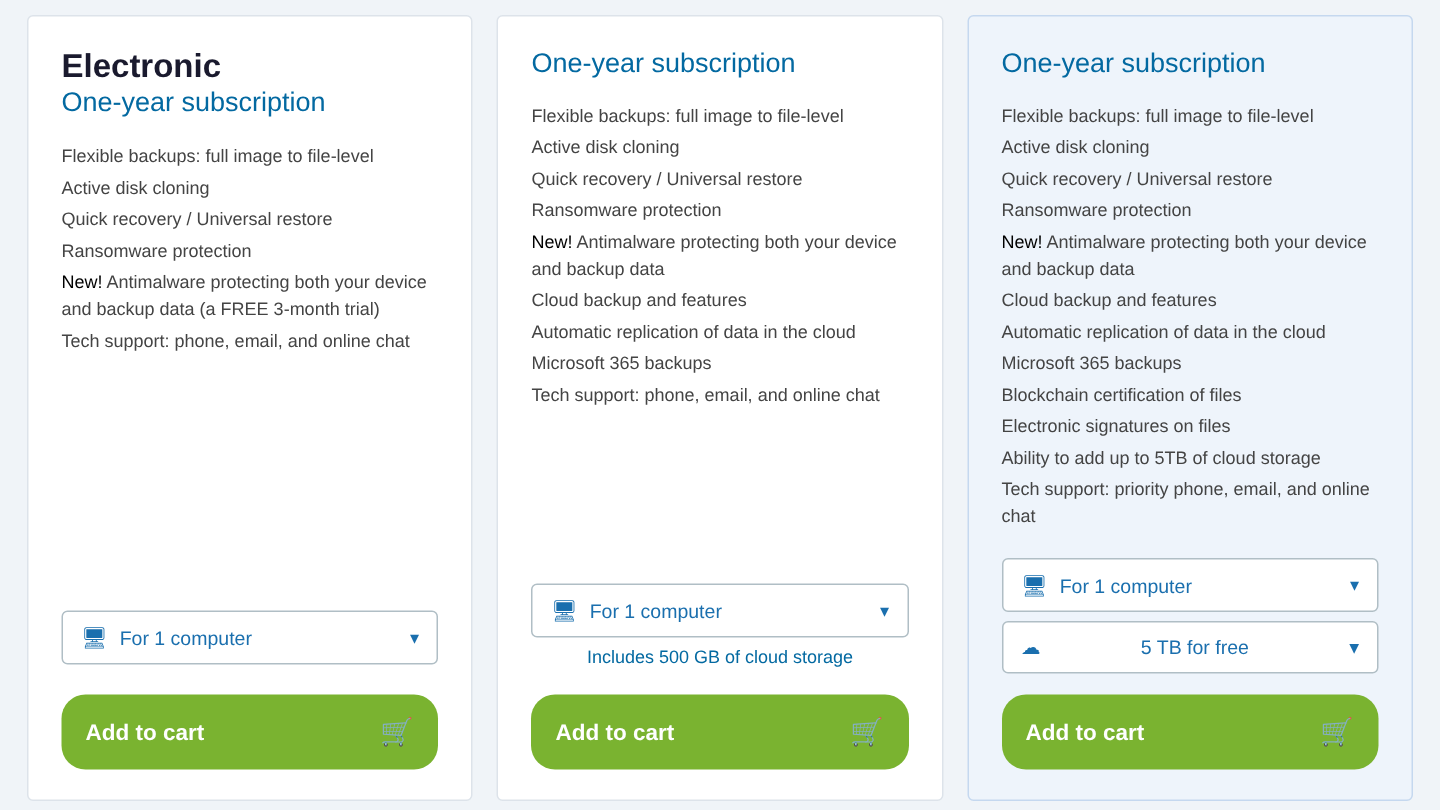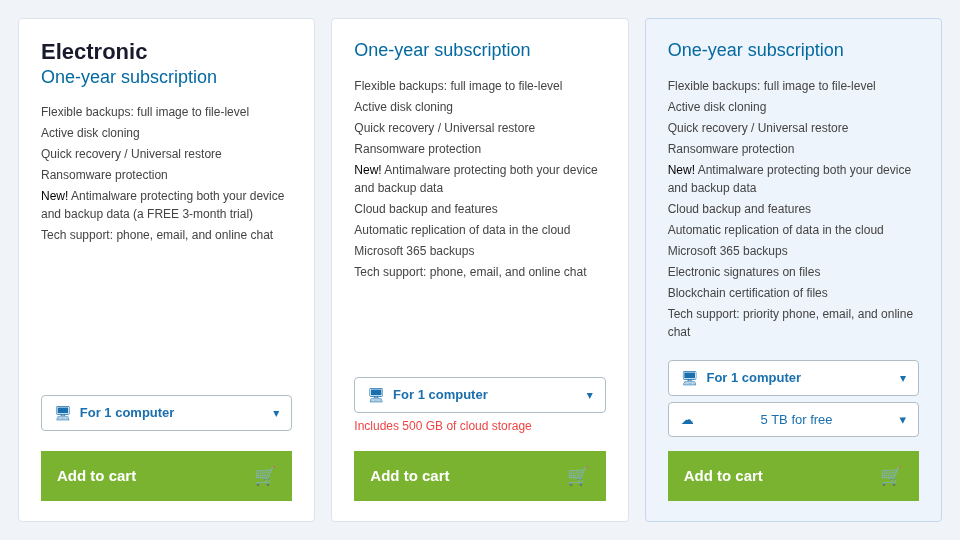--- a/index.html
+++ b/index.html
@@ -88,26 +88,26 @@
       margin-right: 8px;
       color: #1a6fae;
       font-size: 14px;
     }
     .dropdown-select .chevron {
       color: #1a6fae;
       font-size: 12px;
     }
     .dropdown-select .label-text {
       flex: 1;
-      font-weight: 700;
+      font-weight: 400;
     }
     .cloud-storage-note {
       font-size: 12px;
-      color: #ef4444;
-      text-align: left;
+      color: #0369a1;
+      text-align: center;
       margin-bottom: 4px;
     }
     .storage-dropdown {
       width: 100%;
       border: 1px solid #b0bec5;
       border-radius: 4px;
       padding: 9px 12px;
       font-size: 13px;
       color: #1a6fae;
       background: #fff;
@@ -115,21 +115,21 @@
       align-items: center;
       justify-content: space-between;
       cursor: pointer;
       margin-top: 6px;
     }
     .add-to-cart-btn {
       margin-top: 14px;
       background: #7ab330;
       color: #fff;
       border: none;
-      border-radius: 0;
+      border-radius: 16px;
       padding: 14px 16px;
       font-size: 15px;
       font-weight: 600;
       width: 100%;
       cursor: pointer;
       display: flex;
       align-items: center;
       justify-content: space-between;
     }
     .cart-icon {
@@ -193,22 +193,23 @@
       <div class="plan-subtitle">One-year subscription</div>
       <ul class="features-list">
         <li>Flexible backups: full image to file-level</li>
         <li>Active disk cloning</li>
         <li>Quick recovery / Universal restore</li>
         <li>Ransomware protection</li>
         <li><span class="new-badge">New! </span>Antimalware protecting both your device and backup data</li>
         <li>Cloud backup and features</li>
         <li>Automatic replication of data in the cloud</li>
         <li>Microsoft 365 backups</li>
+        <li>Blockchain certification of files</li>
         <li>Electronic signatures on files</li>
-        <li>Blockchain certification of files</li>
+        <li>Ability to add up to 5TB of cloud storage</li>
         <li>Tech support: priority phone, email, and online chat</li>
       </ul>
       <div class="dropdown-wrap">
         <div class="dropdown-select">
           <span class="monitor-icon">🖥</span>
           <span class="label-text">For 1 computer</span>
           <span class="chevron">▾</span>
         </div>
         <div class="storage-dropdown">
           <span class="monitor-icon">☁</span>

